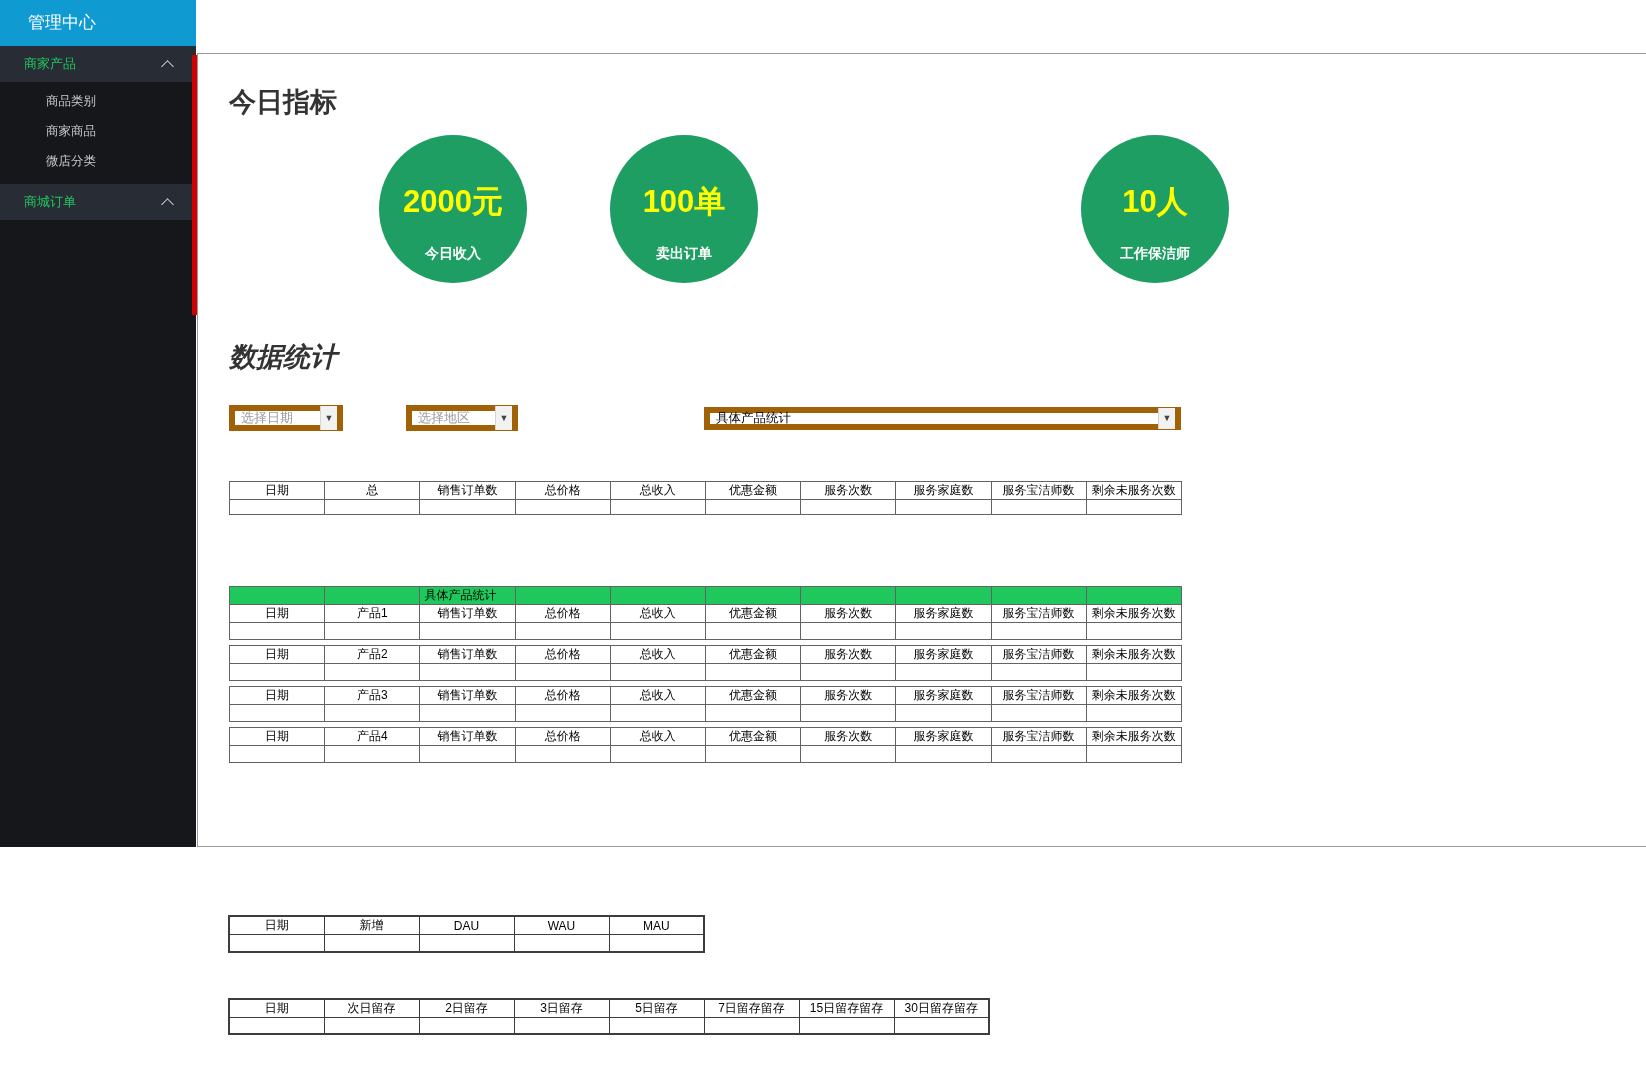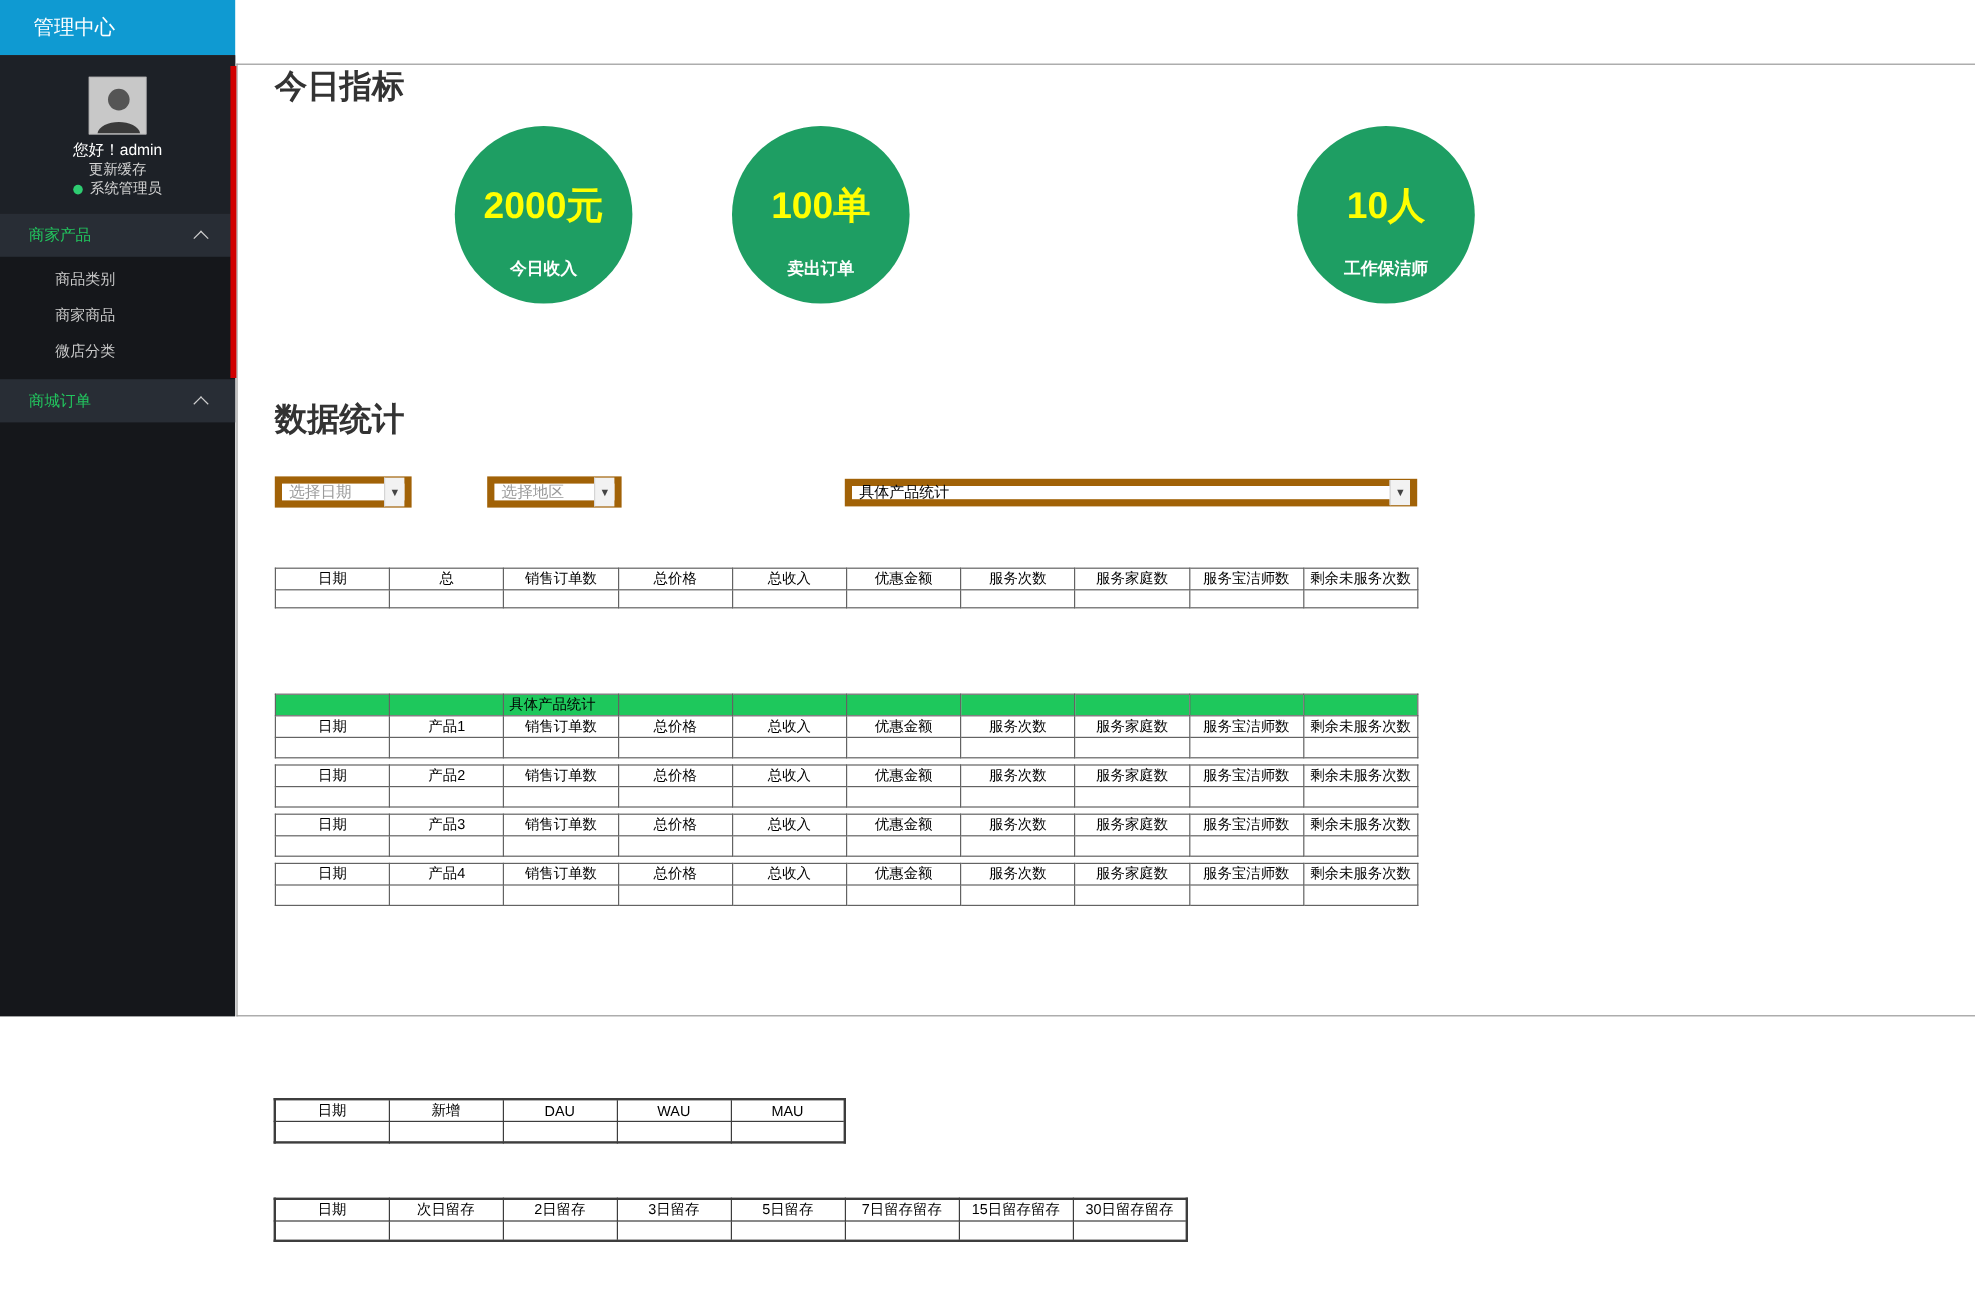--- a/index.html
+++ b/index.html
@@ -34,22 +34,22 @@
   
   .scroll-thumb-red { position:absolute; left:192px; top:55px; width:5px; height:260px;
     background:#d10000; z-index:3; }
 
   
   .content-panel { position:absolute; left:197px; top:53px; width:1449px; height:794px;
     background:#fff; border-top:1px solid #9a9a9a; border-left:1px solid #9a9a9a;
     border-bottom:1px solid #9a9a9a; padding-left:31px; overflow:hidden; }
 
   h1.sec-title { font-size:27px; font-weight:bold; color:#333; line-height:36px; }
-  .title-today { }
-  .title-stats { margin-top:78px; }
+  .title-today { margin-top:30px; }
+  .title-stats { margin-top:56px;font-style:italic; }
 
   .circles { position:relative; height:148px; margin-top:15px; }
   .metric-circle { position:absolute; top:0; width:148px; height:148px; border-radius:50%;
     background:#1e9e63; }
   .metric-circle .cv { position:absolute; top:46px; left:0; width:100%; text-align:center;
     color:#ffff00; font-size:31px; font-weight:bold; }
   .metric-circle .cl { position:absolute; top:110px; left:0; width:100%; text-align:center;
     color:#fff; font-size:14px; font-weight:bold; }
   .c0{left:150px;} .c1{left:381px;} .c2{left:611px;} .c3{left:852px;}
 
@@ -92,35 +92,20 @@
 </head>
 <body>
 
 <div class="app-header">
   <span>管理中心</span>
 </div>
 
 <div class="scroll-thumb-red"></div>
 
 <div class="sidebar">
-  <div class="side-profile">
-    <div class="avatar">
-      <svg width="48" height="48" viewBox="0 0 48 48">
-        <rect width="48" height="48" fill="#cfcfcf"></rect>
-        <rect width="48" height="48" fill="#bdbdbd" opacity="0.4"></rect>
-        <circle cx="24" cy="18" r="9" fill="#555"></circle>
-        <path d="M6 48 C6 33 42 33 42 48 Z" fill="#3a3a3a"></path>
-      </svg>
-    </div>
-    <div class="greeting">您好！admin</div>
-    <div class="cache-link">更新缓存</div>
-    <div class="role-line">
-      <span class="dot"></span><span>系统管理员</span>
-    </div>
-  </div>
 
   <div class="menu-parent">
     <span>商家产品</span>
     <span class="chev"></span>
   </div>
   <div class="submenu">
     <div class="submenu-item">商品类别</div>
     <div class="submenu-item">商家商品</div>
     <div class="submenu-item">微店分类</div>
   </div>

